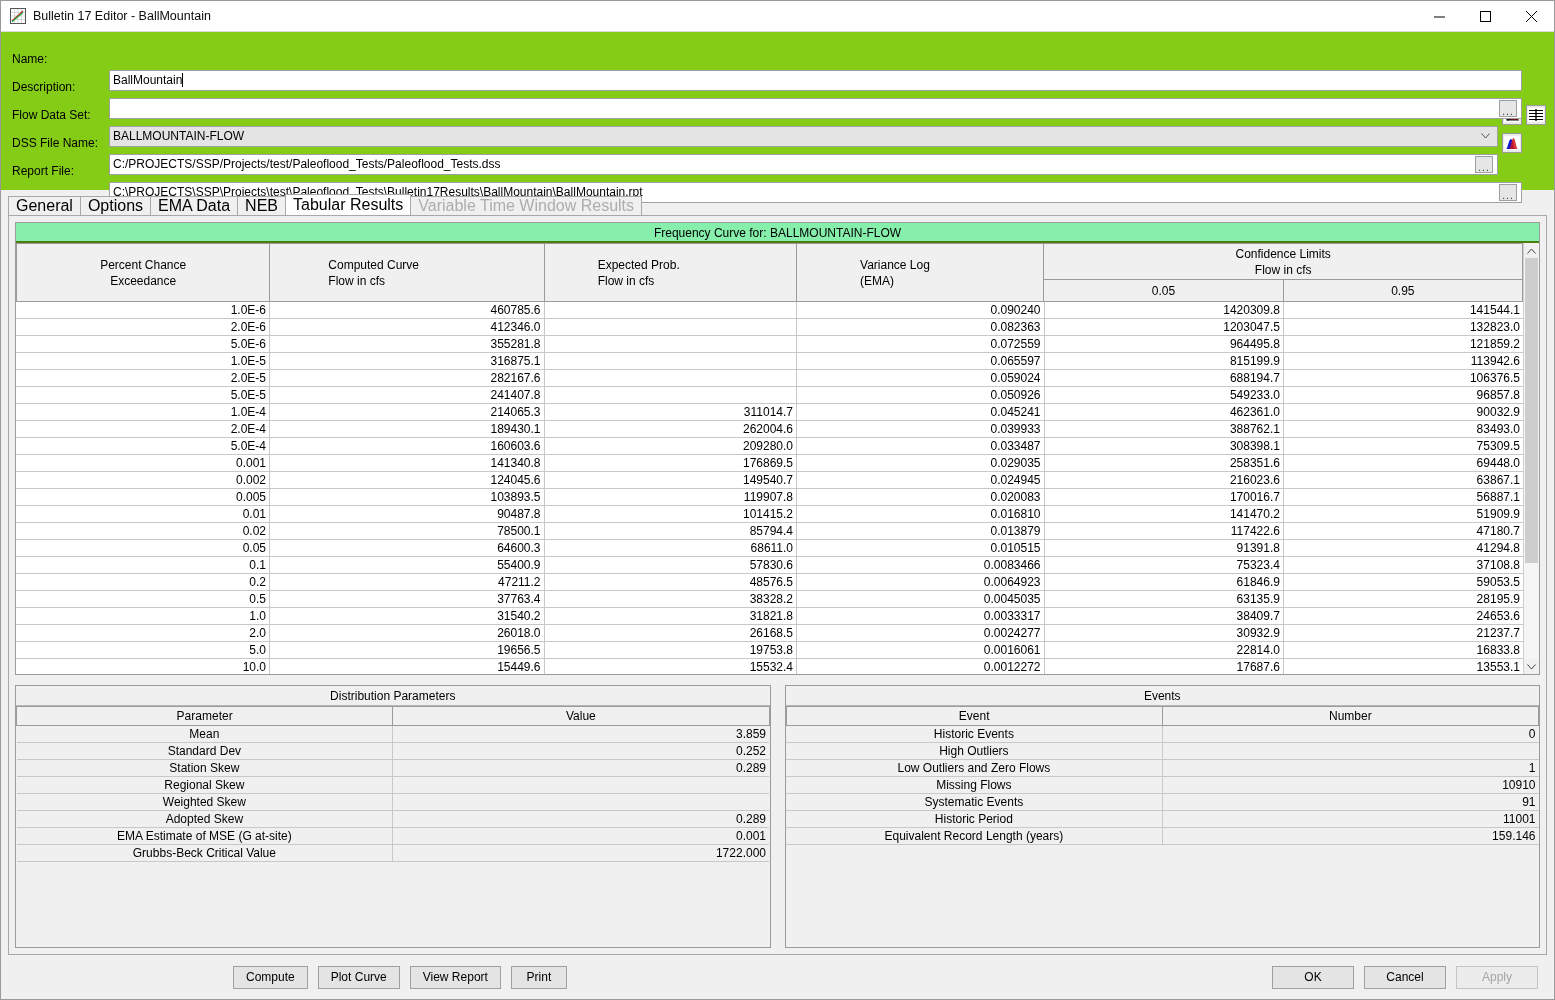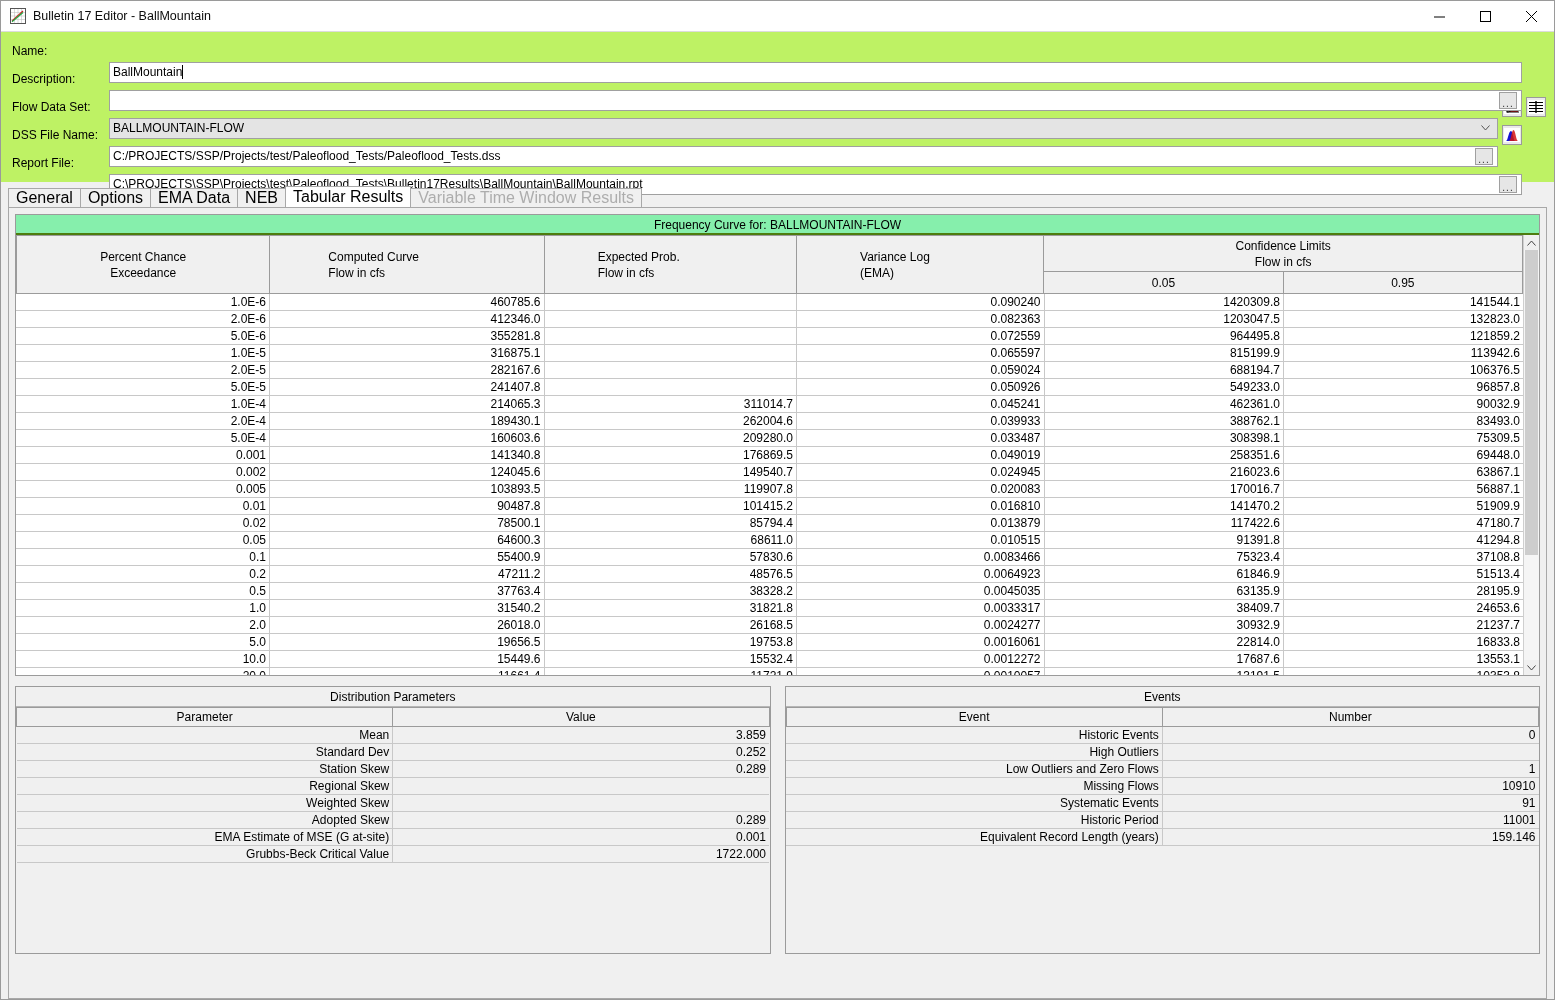--- a/index.html
+++ b/index.html
@@ -35,22 +35,22 @@
   .win-btns { display: flex; height: 31px; }
   .win-btn {
     width: 46px; height: 31px;
     display: flex; align-items: center; justify-content: center;
     font-size: 12px; color: #000;
   }
   .win-btn svg { display: block; }
 
   
   .form {
-    padding: 8px 8px 2px 8px;
-    background: #bef264;
+    padding: 16px 8px 2px 8px;
+    background: #84cc16;
   }
   .frow {
     display: flex; align-items: center;
     height: 22px; margin-bottom: 6px;
   }
   .flabel { width: 100px; flex: none; font-size: 12px; padding-left:3px; }
   .finput {
     flex: 1; height: 21px;
     border: 1px solid #a0a0a0;
     background: #ffffff;
@@ -216,21 +216,21 @@
     font-weight: normal; font-size: 12px;
     height: 19px; text-align: center;
   }
   table.sp td {
     border: 1px solid #c8c8c8; border-top: none;
     height: 16px; line-height: 16px; font-size: 12px;
     background: #f0f0f0;
     padding: 0 3px;
     white-space: nowrap; overflow: hidden;
   }
-  table.sp td.name { text-align: right; border-left: none; margin-left: 8px; }
+  table.sp td.name { text-align: center; border-left: none; margin-left: 8px; }
   table.sp td.val { text-align: right; border-right: none; }
   .sp-fill { flex: 1; background: #f0f0f0; }
 
   
   .buttonbar {
     height: 44px; min-height: 44px;
     display: flex; align-items: center;
     padding: 0 10px;
     background: #f0f0f0;
   }
@@ -506,21 +506,21 @@
                     <td>160603.6</td>
                     <td>209280.0</td>
                     <td>0.033487</td>
                     <td>308398.1</td>
                     <td>75309.5</td>
                   </tr>
                   <tr>
                     <td>0.001</td>
                     <td>141340.8</td>
                     <td>176869.5</td>
-                    <td>0.049019</td>
+                    <td>0.029035</td>
                     <td>258351.6</td>
                     <td>69448.0</td>
                   </tr>
                   <tr>
                     <td>0.002</td>
                     <td>124045.6</td>
                     <td>149540.7</td>
                     <td>0.024945</td>
                     <td>216023.6</td>
                     <td>63867.1</td>
@@ -564,21 +564,21 @@
                     <td>0.0083466</td>
                     <td>75323.4</td>
                     <td>37108.8</td>
                   </tr>
                   <tr>
                     <td>0.2</td>
                     <td>47211.2</td>
                     <td>48576.5</td>
                     <td>0.0064923</td>
                     <td>61846.9</td>
-                    <td>51513.4</td>
+                    <td>59053.5</td>
                   </tr>
                   <tr>
                     <td>0.5</td>
                     <td>37763.4</td>
                     <td>38328.2</td>
                     <td>0.0045035</td>
                     <td>63135.9</td>
                     <td>28195.9</td>
                   </tr>
                   <tr>
@@ -739,14 +739,27 @@
                 <td class="name">Equivalent Record Length (years)</td>
                 <td class="val">159.146</td>
               </tr>
             </tbody>
         </table>
         <div class="sp-fill"></div>
       </div>
     </div>
   </div>
 
+  <div class="buttonbar">
+    <div class="left-btns">
+      <div class="btn">Compute</div>
+      <div class="btn">Plot Curve</div>
+      <div class="btn">View Report</div>
+      <div class="btn">Print</div>
+    </div>
+    <div class="right-btns">
+      <div class="btn">OK</div>
+      <div class="btn">Cancel</div>
+      <div class="btn disabled">Apply</div>
+    </div>
+  </div>
 
 </div>
 
 </body></html>

